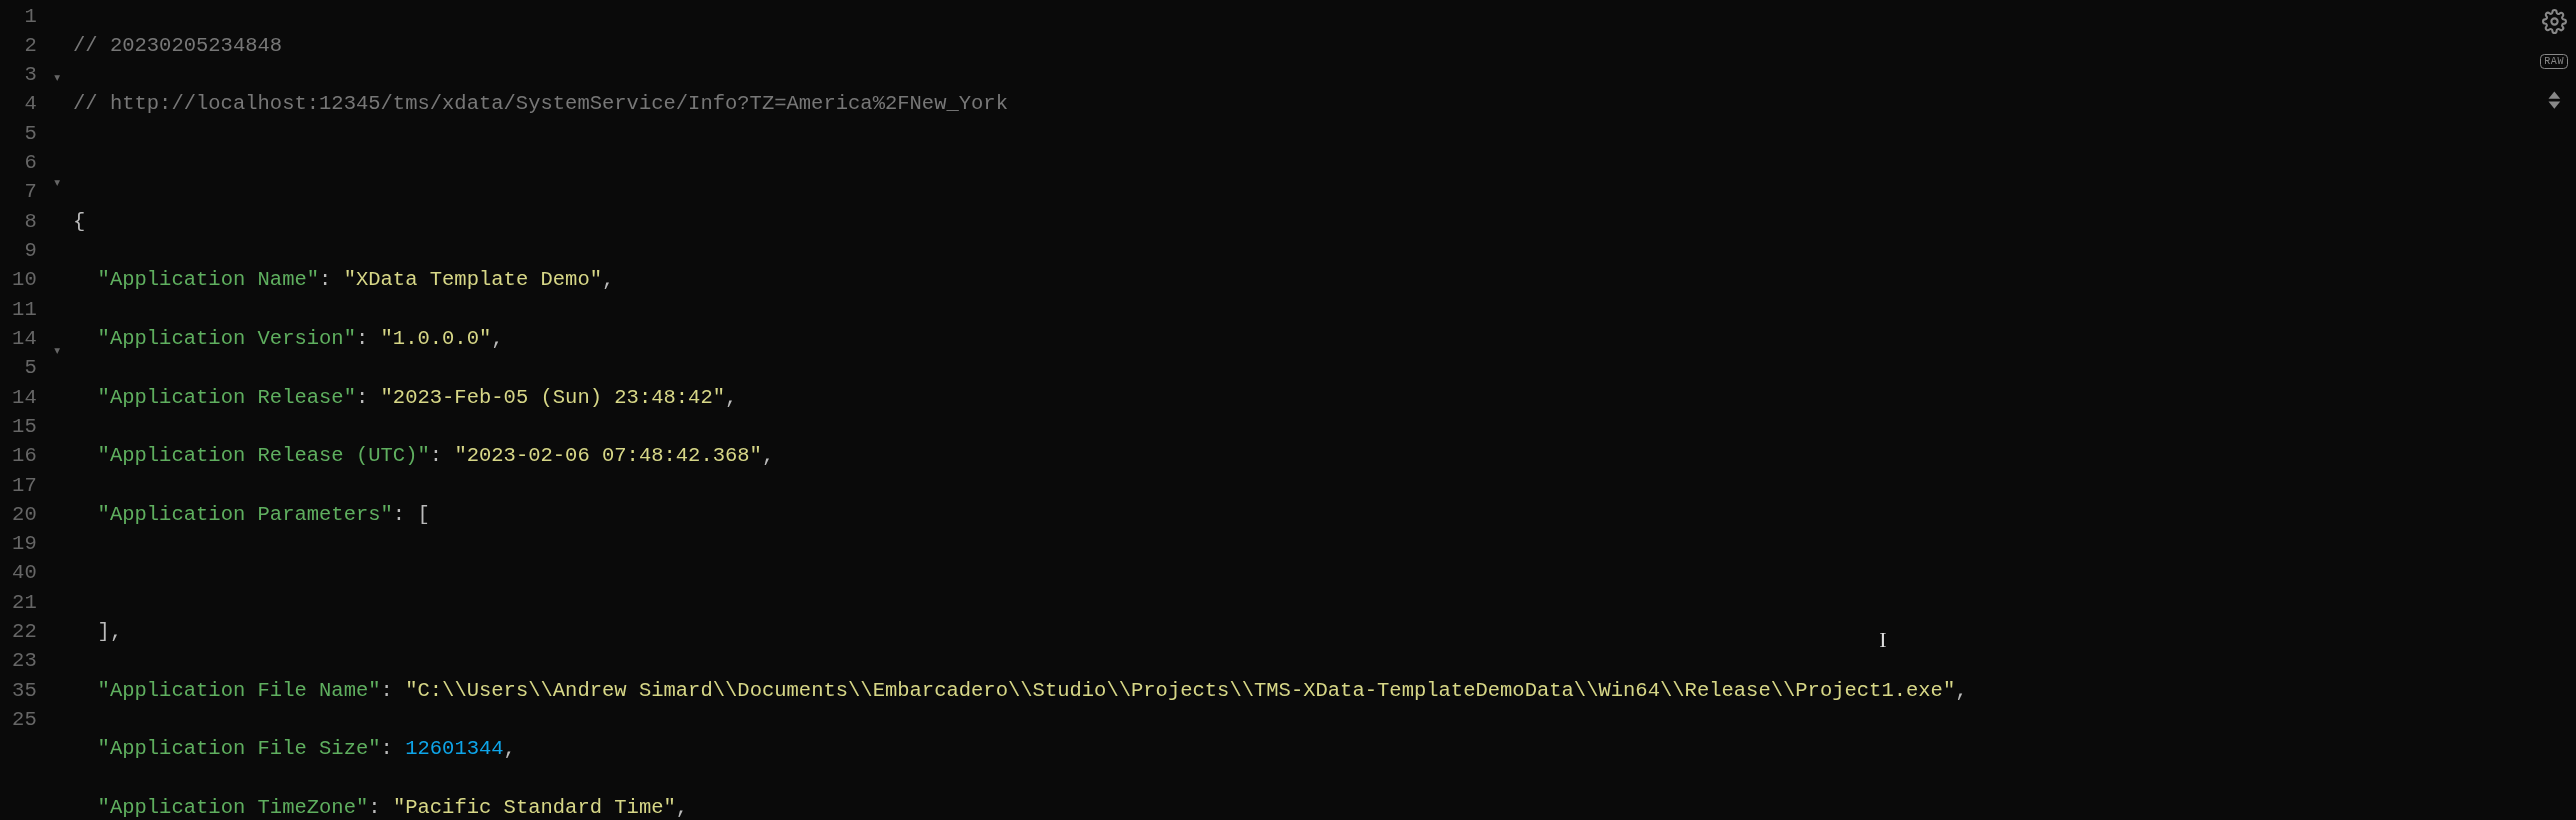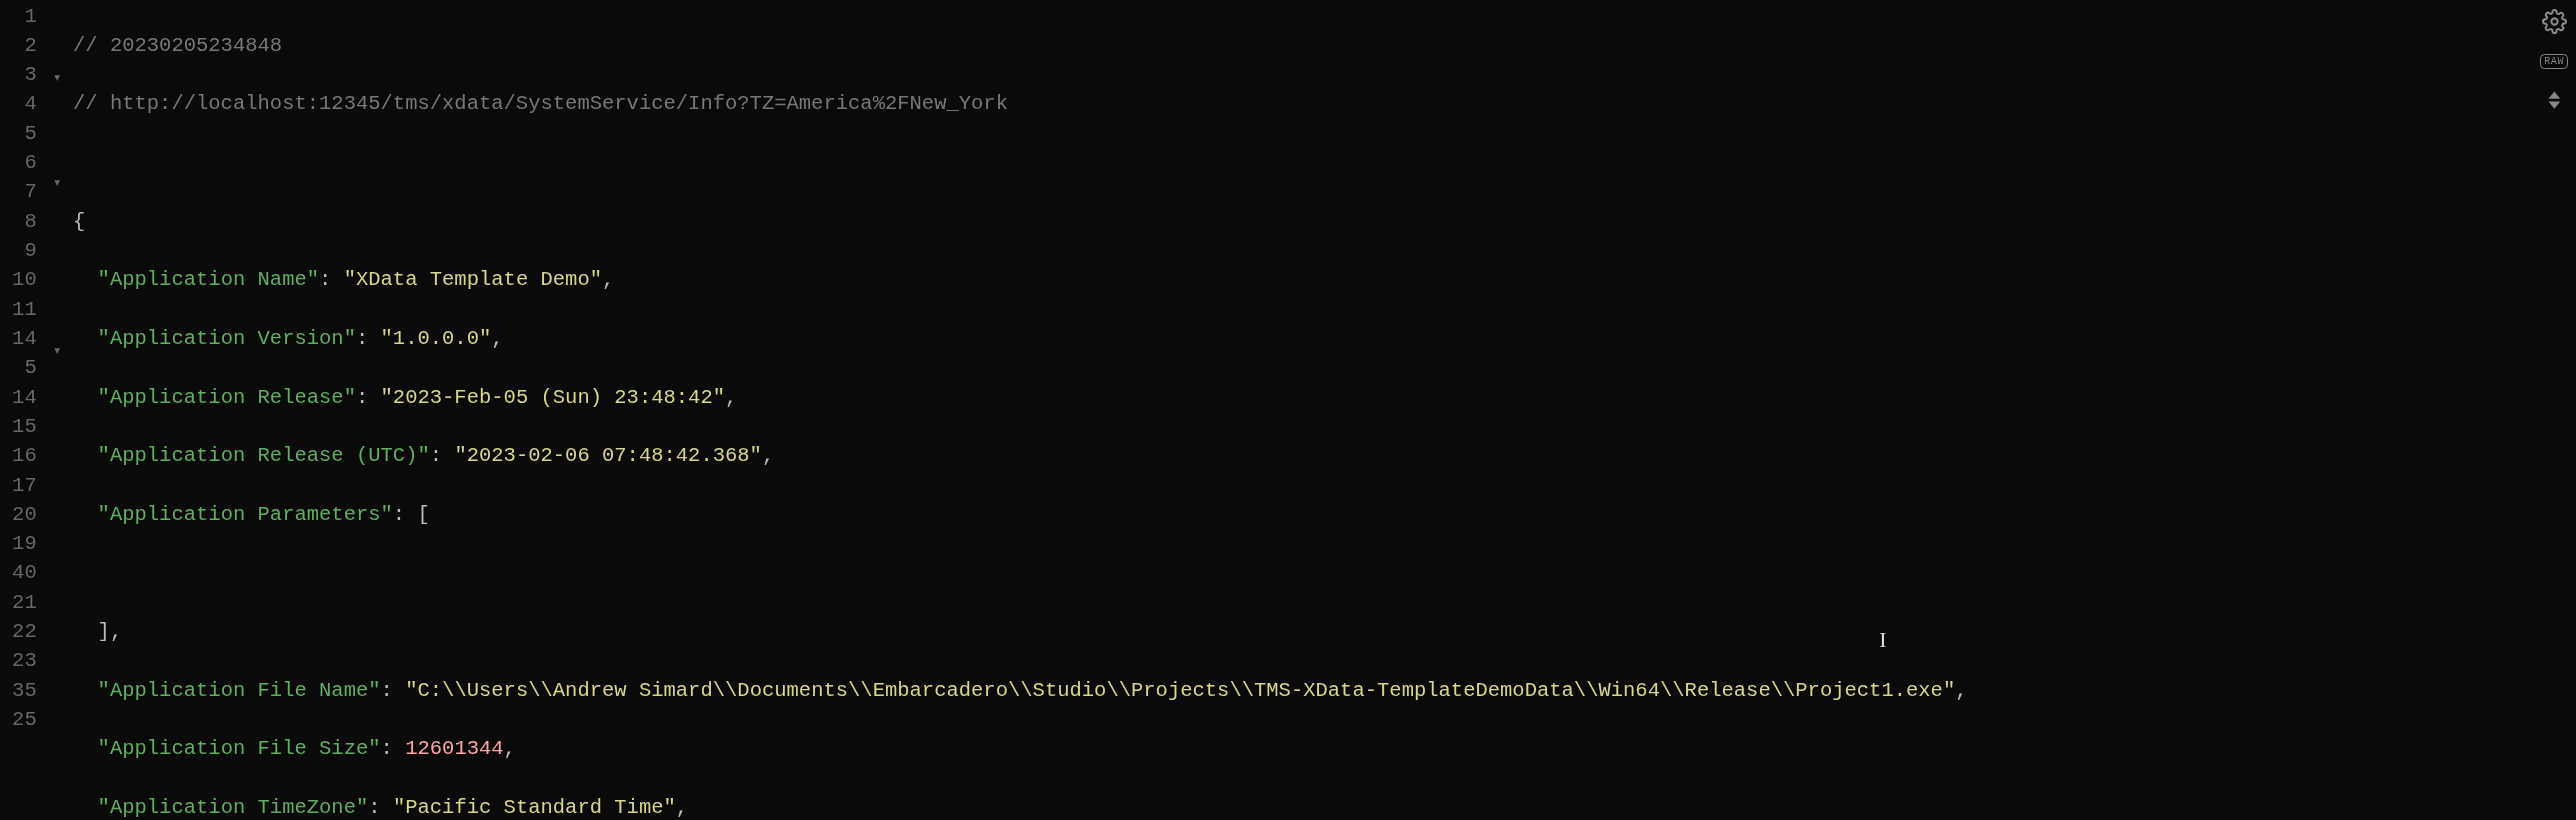--- a/index.html
+++ b/index.html
@@ -33,21 +33,21 @@
   }
   .fold-col div { height: 1.43em; text-align: center; font-size: 14.7px; line-height: 1.9em; }
   .code {
     position: absolute;
     left: 73px; top: 1.5px;
     white-space: pre;
   }
   .cmt    { color: #777; }
   .key    { color: #5faf5f; }
   .str    { color: #d7d787; }
-  .num    { color: #fca5a5; }
+  .num    { color: #0ea5e9; }
   .punct  { color: #bbb; }
   .brace  { color: #bbb; }
 
   .toolbar {
     position: absolute;
     right: 7.3px;
     top: 7.3px;
     display: flex;
     flex-direction: column;
     gap: 10.3px;

